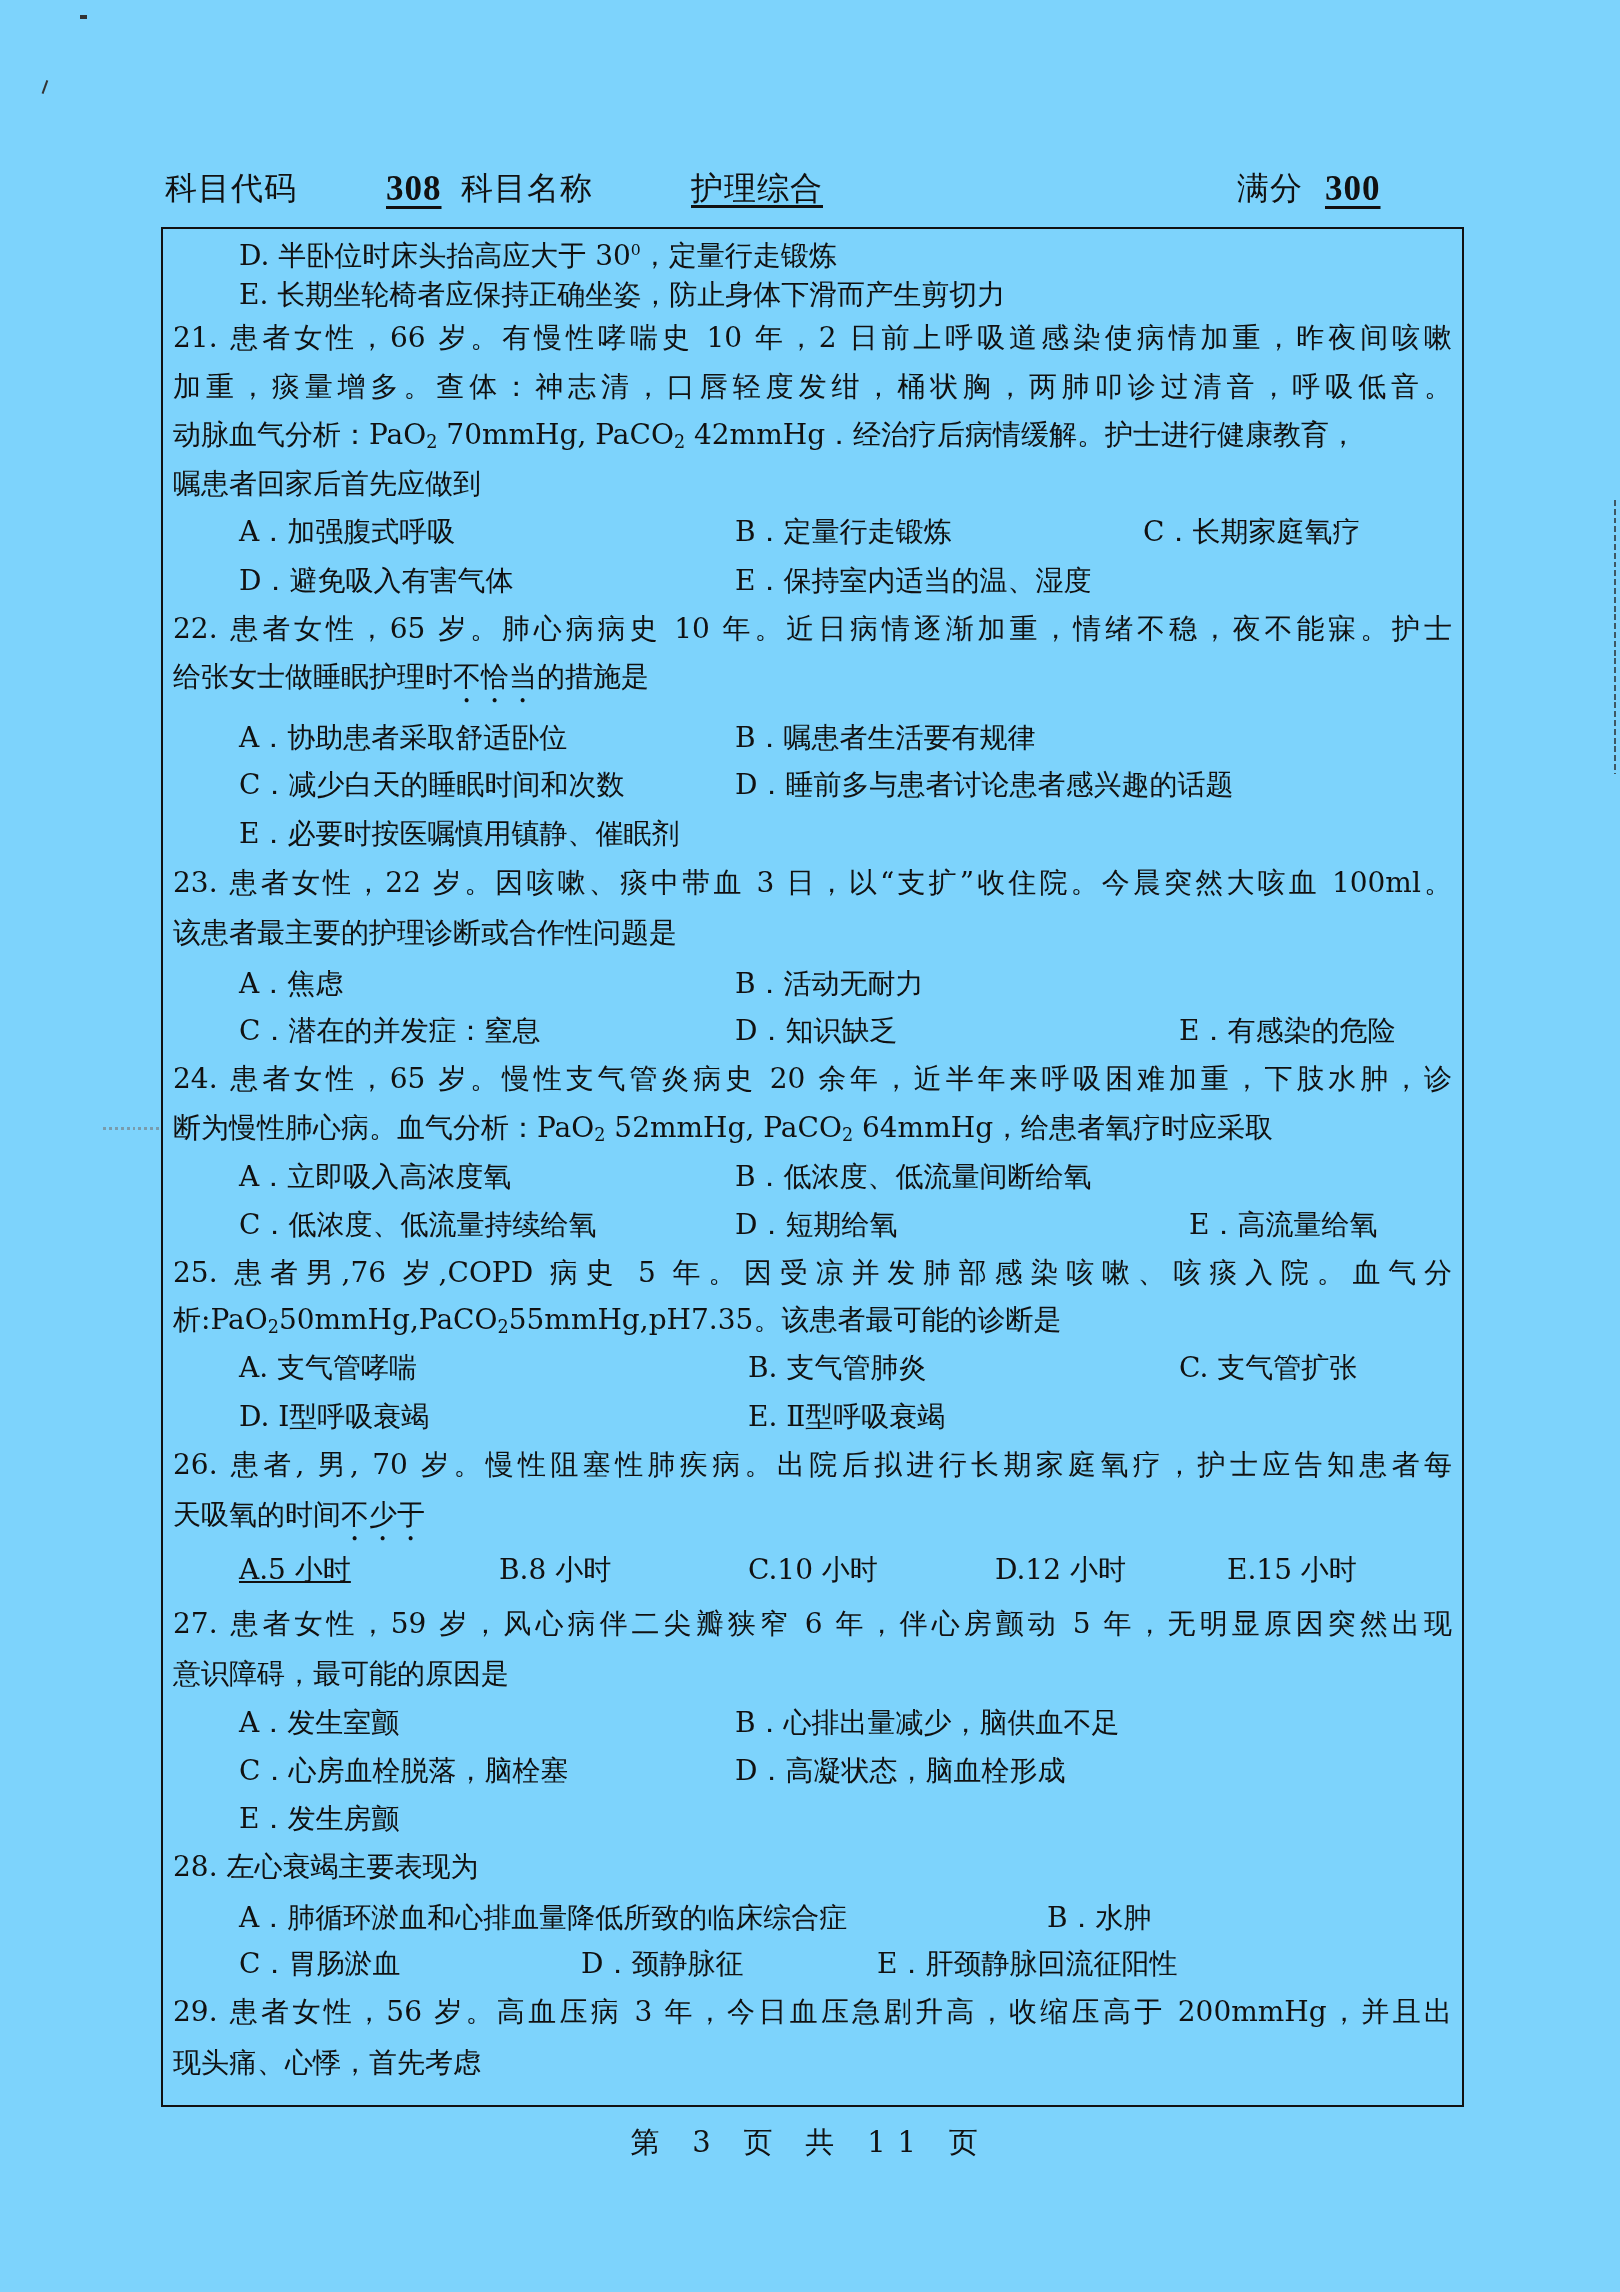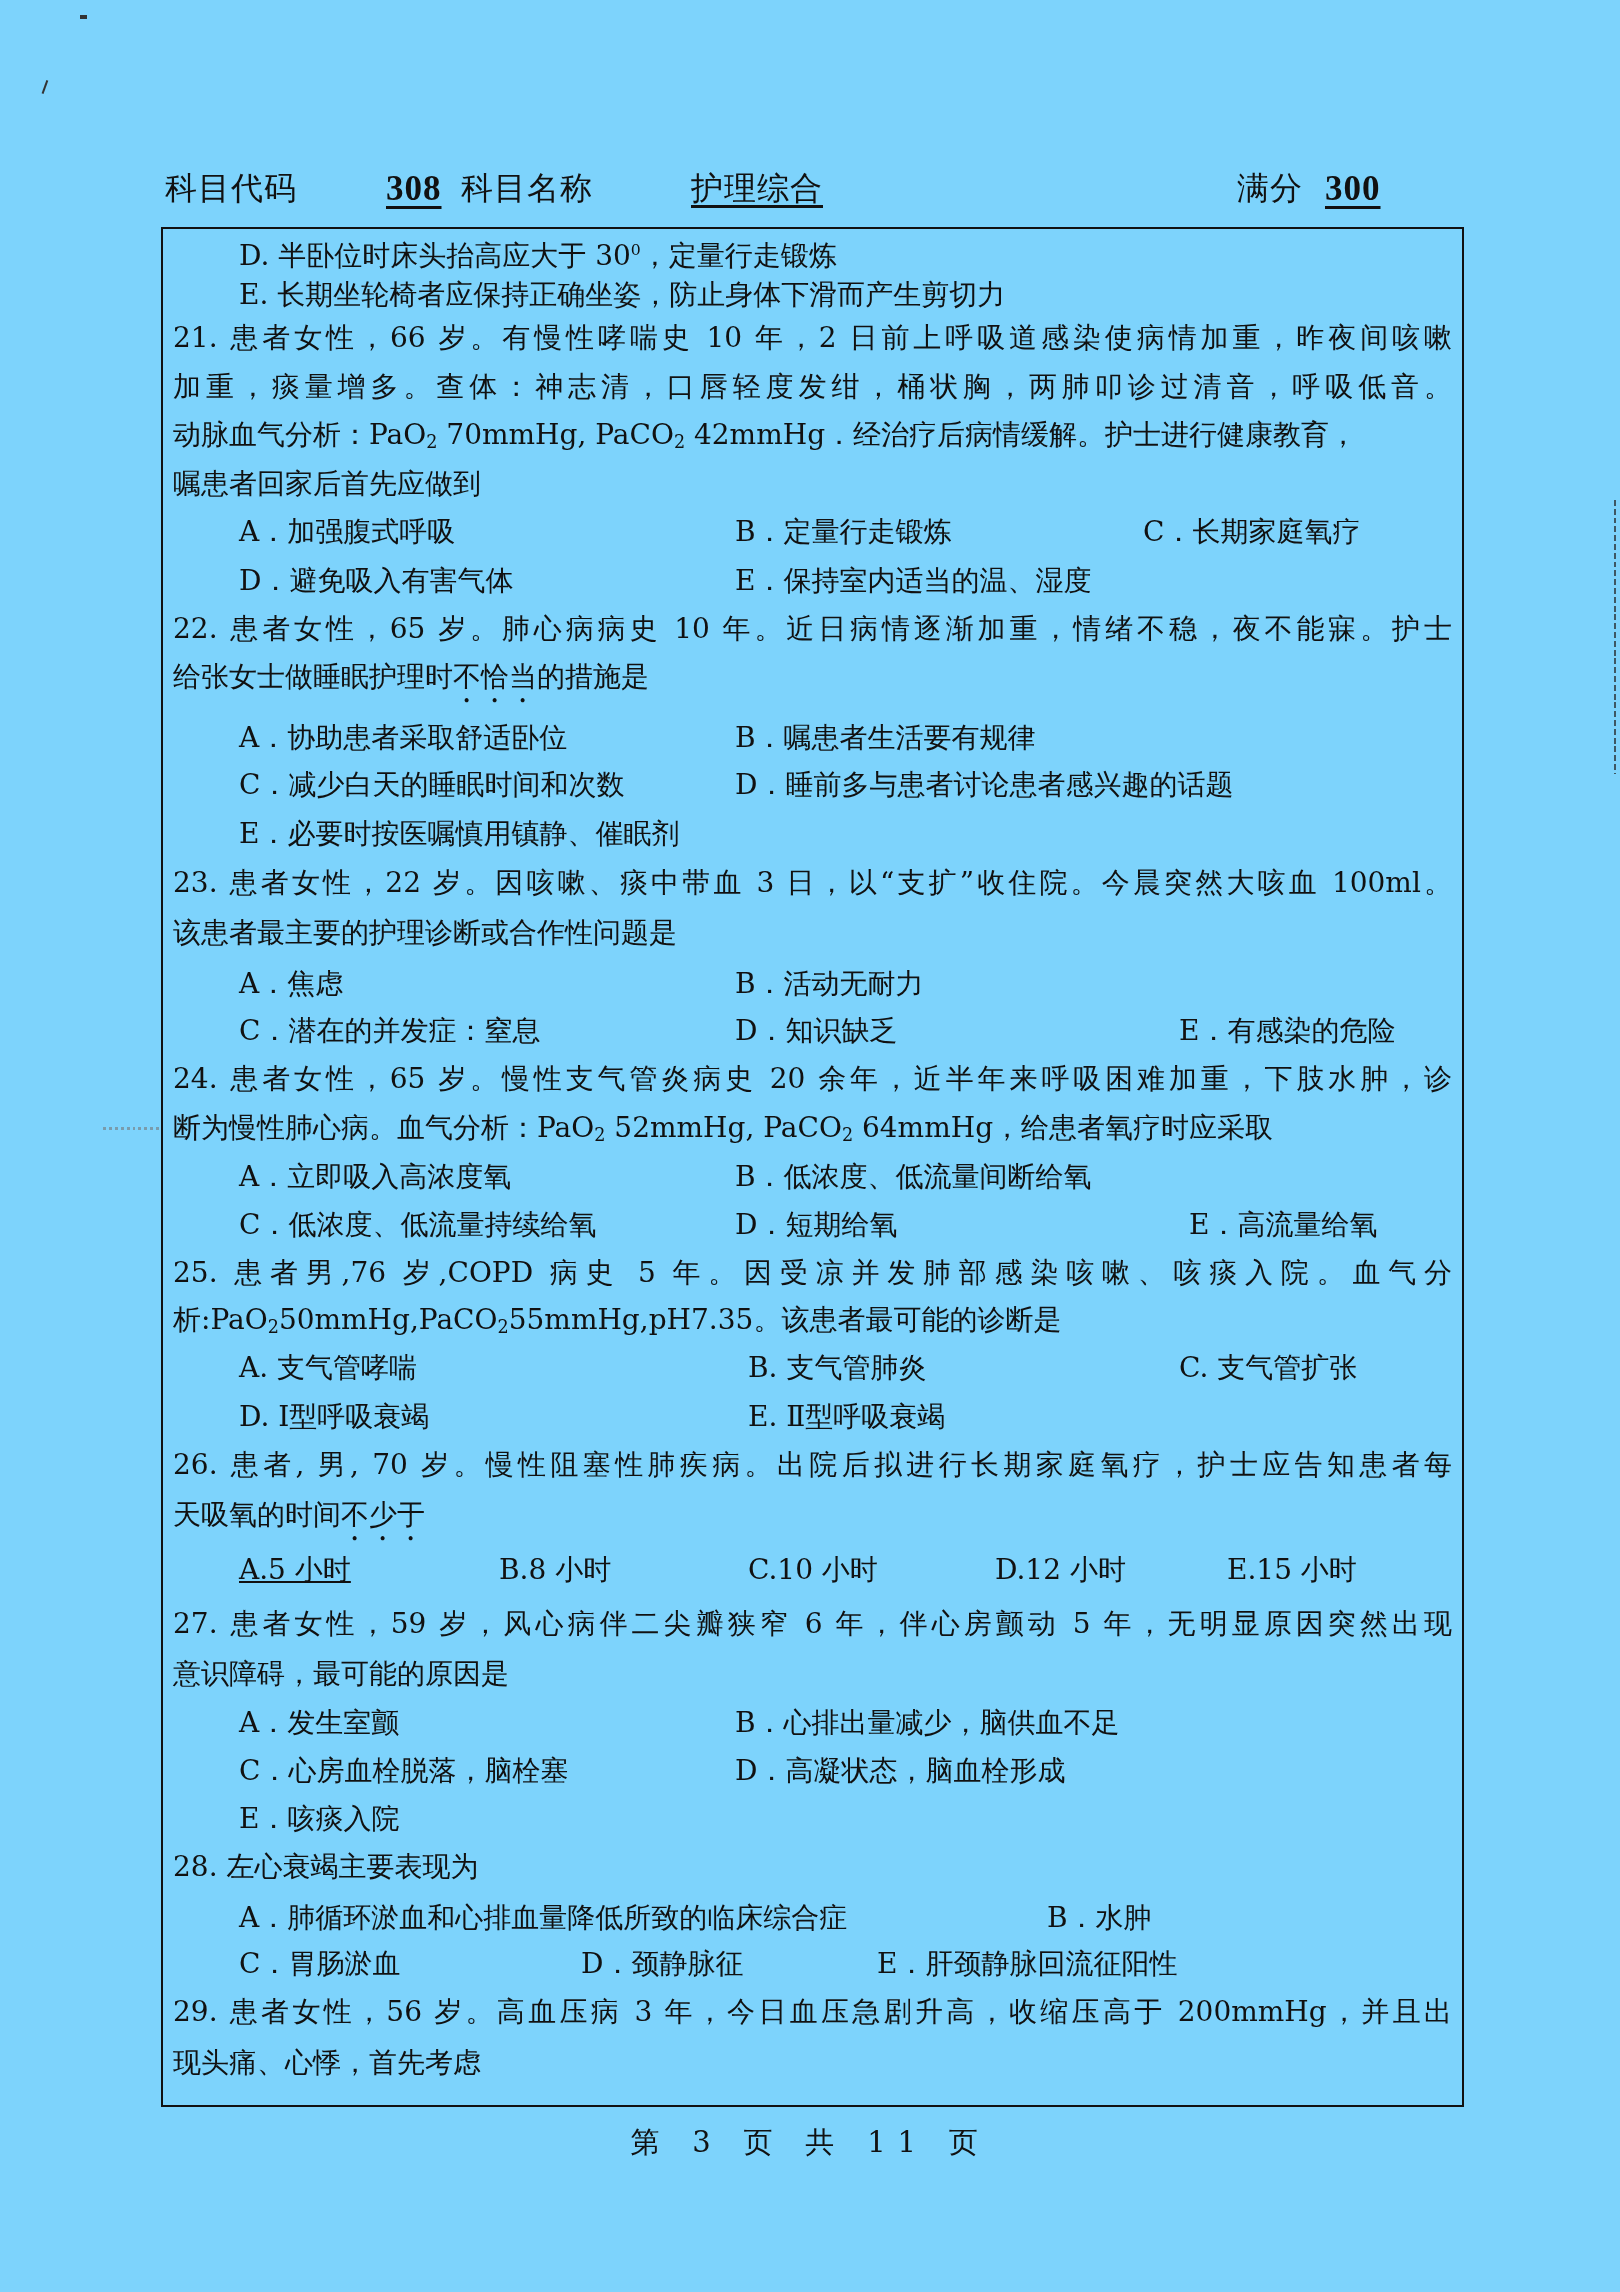--- a/index.html
+++ b/index.html
@@ -105,21 +105,21 @@
   <div class="opt" style="left:748px;top:1550px;">C.10 小时</div>
   <div class="opt" style="left:995px;top:1550px;">D.12 小时</div>
   <div class="opt" style="left:1227px;top:1550px;">E.15 小时</div>
 
   <div class="ln q qj" style="top:1604px;">27. 患者女性，59 岁，风心病伴二尖瓣狭窄 6 年，伴心房颤动 5 年，无明显原因突然出现</div>
   <div class="ln q" style="top:1654px;">意识障碍，最可能的原因是</div>
   <div class="opt" style="left:239px;top:1703px;">A．发生室颤</div>
   <div class="opt" style="left:735px;top:1703px;">B．心排出量减少，脑供血不足</div>
   <div class="opt" style="left:239px;top:1751px;">C．心房血栓脱落，脑栓塞</div>
   <div class="opt" style="left:735px;top:1751px;">D．高凝状态，脑血栓形成</div>
-  <div class="opt" style="left:239px;top:1799px;">E．咳痰入院</div>
+  <div class="opt" style="left:239px;top:1799px;">E．发生房颤</div>
 
   <div class="ln q" style="top:1847px;">28. 左心衰竭主要表现为</div>
   <div class="opt" style="left:239px;top:1898px;">A．肺循环淤血和心排血量降低所致的临床综合症</div>
   <div class="opt" style="left:1047px;top:1898px;">B．水肿</div>
   <div class="opt" style="left:239px;top:1944px;">C．胃肠淤血</div>
   <div class="opt" style="left:581px;top:1944px;">D．颈静脉征</div>
   <div class="opt" style="left:877px;top:1944px;">E．肝颈静脉回流征阳性</div>
 
   <div class="ln q qj" style="top:1992px;">29. 患者女性，56 岁。高血压病 3 年，今日血压急剧升高，收缩压高于 200mmHg，并且出</div>
   <div class="ln q" style="top:2043px;">现头痛、心悸，首先考虑</div>

